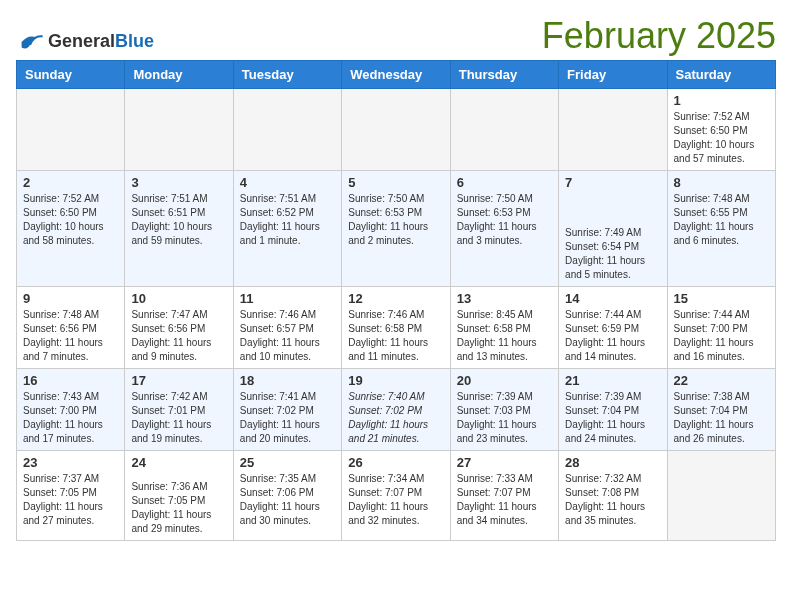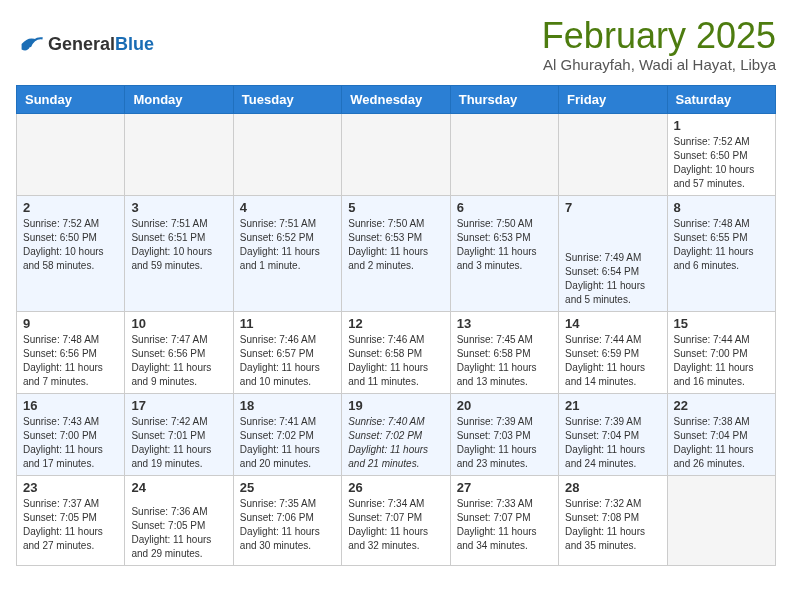--- a/index.html
+++ b/index.html
@@ -5,23 +5,23 @@
     * { box-sizing: border-box; margin: 0; padding: 0; }
     body {
       font-family: Arial, sans-serif;
       background: #fff;
       width: 792px;
       min-height: 612px;
       padding: 16px;
     }
     .header {
       display: flex;
-      align-items: center;
+      align-items: flex-end;
       justify-content: space-between;
-      margin-bottom: 12px;
+      margin-bottom: 4px;
     }
     .logo {
       display: flex;
       align-items: center;
       gap: 4px;
     }
     .logo-text {
       font-size: 18px;
       font-weight: bold;
       line-height: 1.2;
@@ -109,21 +109,20 @@
 
       <path d="M8 20 Q18 8 30 14 Q22 16 20 24 Q16 32 8 28 Z" fill="#1a6db5"></path>
       <path d="M20 24 Q26 10 38 12" stroke="#1a6db5" stroke-width="3" fill="none"></path>
     </svg>
     <div>
       <div class="logo-text"><span class="logo-general">General</span><span class="logo-blue">Blue</span></div>
     </div>
   </div>
   <div class="title-area">
     <div class="month-title">February 2025</div>
-    <div class="location">Al Ghurayfah, Wadi al Hayat, Libya</div>
   </div>
 </div>
 
 <table class="calendar">
   <thead>
     <tr>
     <th>Sunday</th>
         <th>Monday</th>
         <th>Tuesday</th>
         <th>Wednesday</th>
@@ -211,21 +210,21 @@
 Daylight: 11 hours and 10 minutes.</div>
         </td>
         <td>
           <span class="day-num">12</span>
           <div class="day-info" style="white-space: pre-line;">Sunrise: 7:46 AM
 Sunset: 6:58 PM
 Daylight: 11 hours and 11 minutes.</div>
         </td>
         <td>
           <span class="day-num">13</span>
-          <div class="day-info" style="white-space: pre-line;">Sunrise: 7:45 AM
+          <div class="day-info" style="white-space: pre-line;">Sunrise: 8:45 AM
 Sunset: 6:58 PM
 Daylight: 11 hours and 13 minutes.</div>
         </td>
         <td>
           <span class="day-num">14</span>
           <div class="day-info" style="white-space: pre-line;">Sunrise: 7:44 AM
 Sunset: 6:59 PM
 Daylight: 11 hours and 14 minutes.</div>
         </td>
         <td>

